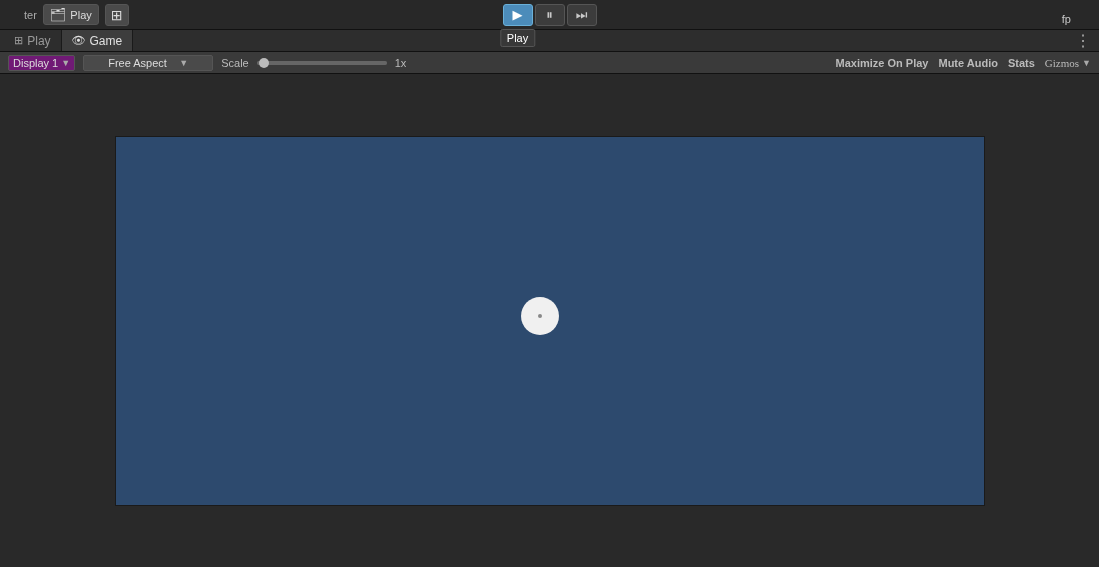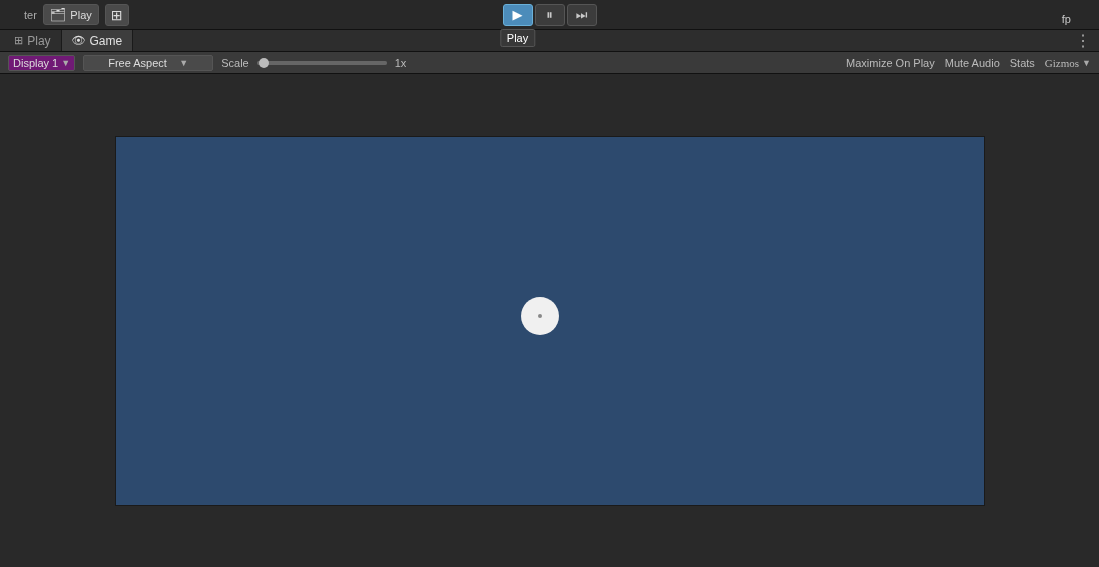--- a/index.html
+++ b/index.html
@@ -208,20 +208,21 @@
       gap: 10px;
     }
 
     .options-btn {
       font-size: 11px;
       color: #bbb;
       cursor: pointer;
       background: none;
       border: none;
       padding: 0;
+      font-weight: bold;
     }
 
     .gizmos-btn {
       display: flex;
       align-items: center;
       gap: 3px;
       font-size: 11px;
       color: #bbb;
       cursor: pointer;
       background: none;

